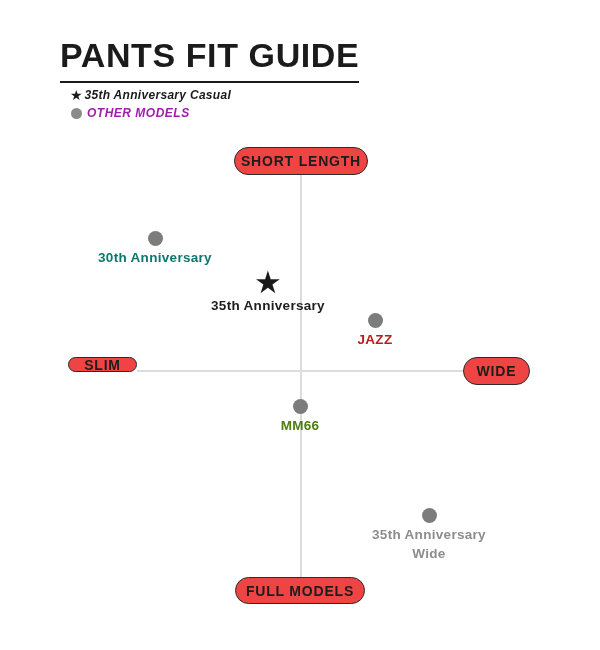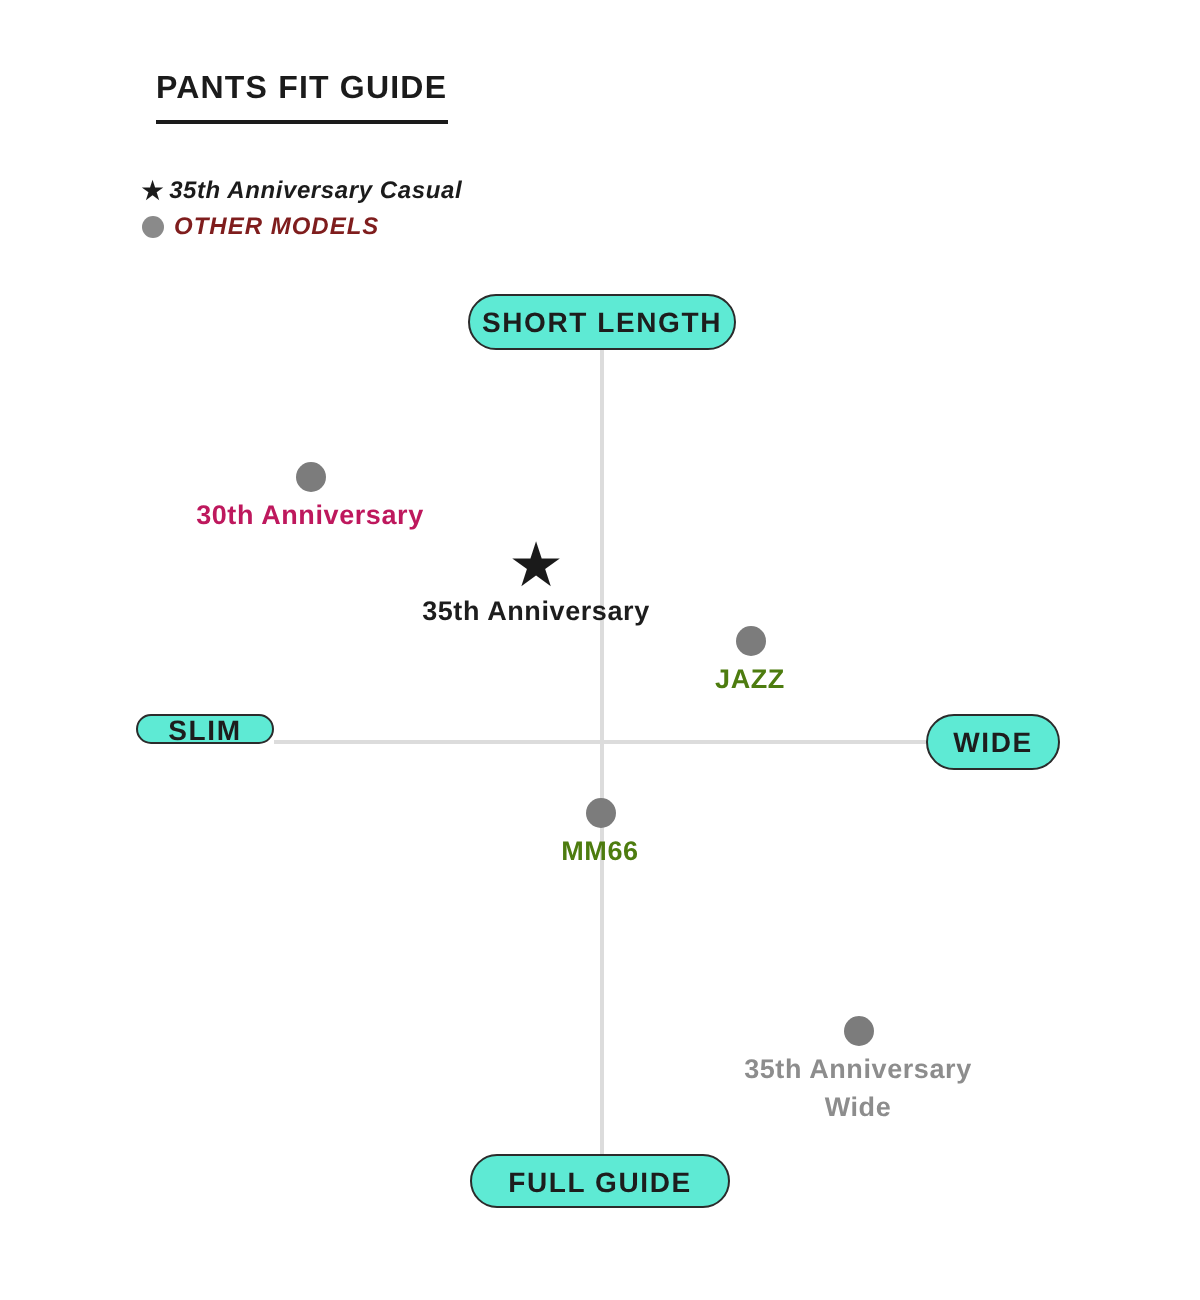--- a/index.html
+++ b/index.html
@@ -1,36 +1,36 @@
 <!DOCTYPE html>
 <html><head>
 <meta charset="utf-8">
 <style>
   html,body{margin:0;padding:0;background:#fff;}
   .canvas{
     position:relative;width:600px;height:650px;background:#ffffff;overflow:hidden;
     font-family:"Liberation Sans","DejaVu Sans",sans-serif;
   }
   .title{
-    position:absolute;left:78px;top:36px;margin:0;
-    font-size:16px;font-weight:bold;letter-spacing:.6px;color:#1b1b1b;
+    position:absolute;left:60px;top:36px;margin:0;
+    font-size:34px;font-weight:bold;letter-spacing:.6px;color:#1b1b1b;
     border-bottom:2.5px solid #1b1b1b;padding-bottom:6px;display:inline-block;
   }
   .legend{position:absolute;left:70px;top:87px;}
   .legend-row{display:flex;align-items:center;height:16px;margin-bottom:2px;}
   .legend-star{font-size:14px;line-height:14px;color:#1b1b1b;margin-right:2px;}
   .legend-dot{width:11px;height:11px;border-radius:50%;background:#8a8a8a;margin:0 5px 0 1px;flex:none;}
   .legend-text{font-size:12px;font-weight:bold;letter-spacing:.3px;color:#1b1b1b;font-style:italic;}
-  .legend-row.gray .legend-text{color:#7f1d1d;letter-spacing:.5px;}
+  .legend-row.gray .legend-text{color:#a21caf;letter-spacing:.5px;}
   .axis-line{position:absolute;background:#dcdcdc;}
   .axis-v{left:300px;top:172px;width:1.5px;height:406px;}
   .axis-h{left:137px;top:370px;width:326px;height:1.5px;}
   .pill{
     position:absolute;display:flex;align-items:center;justify-content:center;
-    border:1.5px solid #2b2b2b;border-radius:20px;background:#5eead4;
+    border:1.5px solid #2b2b2b;border-radius:20px;background:#ef4444;
     font-size:14px;font-weight:bold;letter-spacing:.8px;color:#1d1d1d;
     box-sizing:border-box;
   }
   .pill-short{left:234px;top:147px;width:134px;height:28px;}
   .pill-full{left:235px;top:577px;width:130px;height:27px;}
   .pill-slim{left:68px;top:357px;width:69px;height:15px;}
   .pill-wide{left:463px;top:357px;width:67px;height:28px;}
   .point{position:absolute;width:0;height:0;}
   .marker{position:absolute;}
   .marker.dot{width:15px;height:15px;border-radius:50%;left:-7.5px;top:-7.5px;}
@@ -56,39 +56,39 @@
       <span class="legend-dot"></span>
       <span class="legend-text">OTHER MODELS</span>
     </div>
   </div>
 
   <div class="chart">
     <div class="axis-line axis-v"></div>
     <div class="axis-line axis-h"></div>
 
     <div class="pill pill-short">SHORT LENGTH</div>
-    <div class="pill pill-full">FULL GUIDE</div>
+    <div class="pill pill-full">FULL MODELS</div>
     <div class="pill pill-slim">SLIM</div>
     <div class="pill pill-wide">WIDE</div>
 
     <div class="point" style="left: 155px; top: 238px;">
       <span class="marker dot" style="background: rgb(124, 124, 124);"></span>
-      <div class="point-label" style="color: #be185d;">
+      <div class="point-label" style="color: #0f766e;">
           <div>30th Anniversary</div>
         </div>
     </div>
     <div class="point" style="left: 268px; top: 284px;">
       <span class="marker star" style="color: rgb(26, 26, 26);">★</span>
       <div class="point-label" style="color: rgb(29, 29, 29); top: 12px;">
           <div>35th Anniversary</div>
         </div>
     </div>
     <div class="point" style="left: 375px; top: 320px;">
       <span class="marker dot" style="background: rgb(124, 124, 124);"></span>
-      <div class="point-label" style="color: #4d7c0f;">
+      <div class="point-label" style="color: #b91c1c;">
           <div>JAZZ</div>
         </div>
     </div>
     <div class="point" style="left: 300px; top: 406px;">
       <span class="marker dot" style="background: rgb(124, 124, 124);"></span>
       <div class="point-label" style="color: #4d7c0f;">
           <div>MM66</div>
         </div>
     </div>
     <div class="point" style="left: 429px; top: 515px;">

